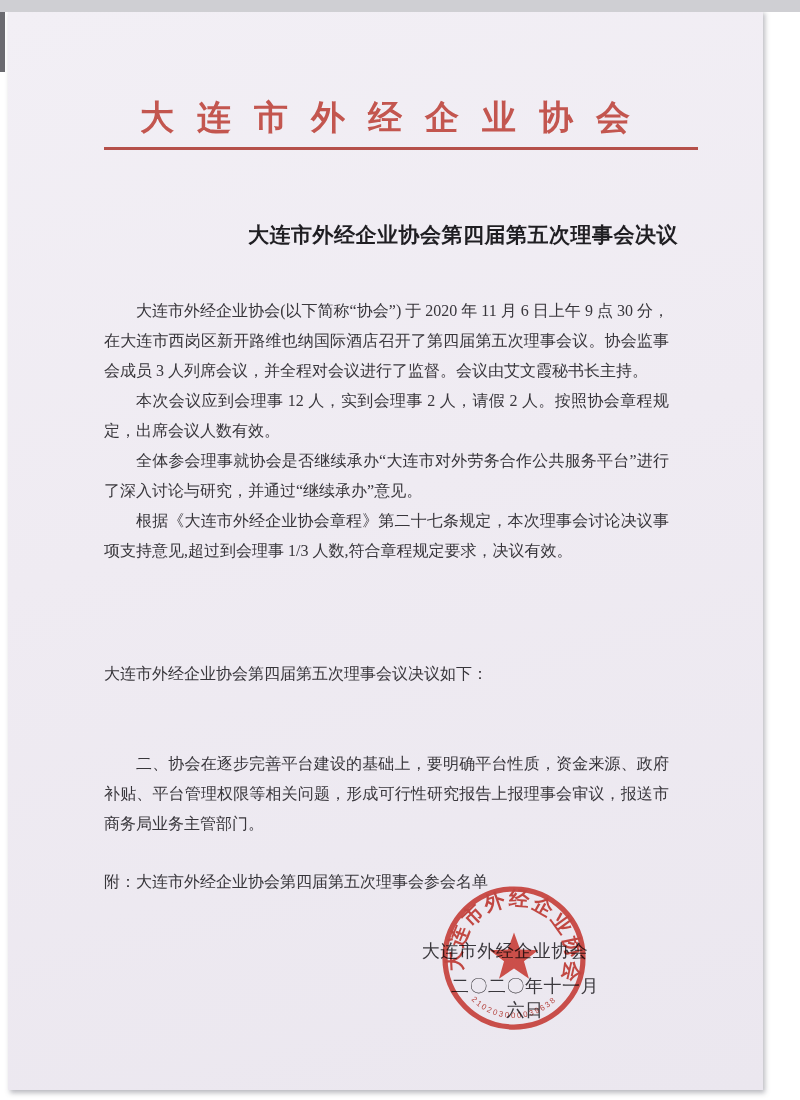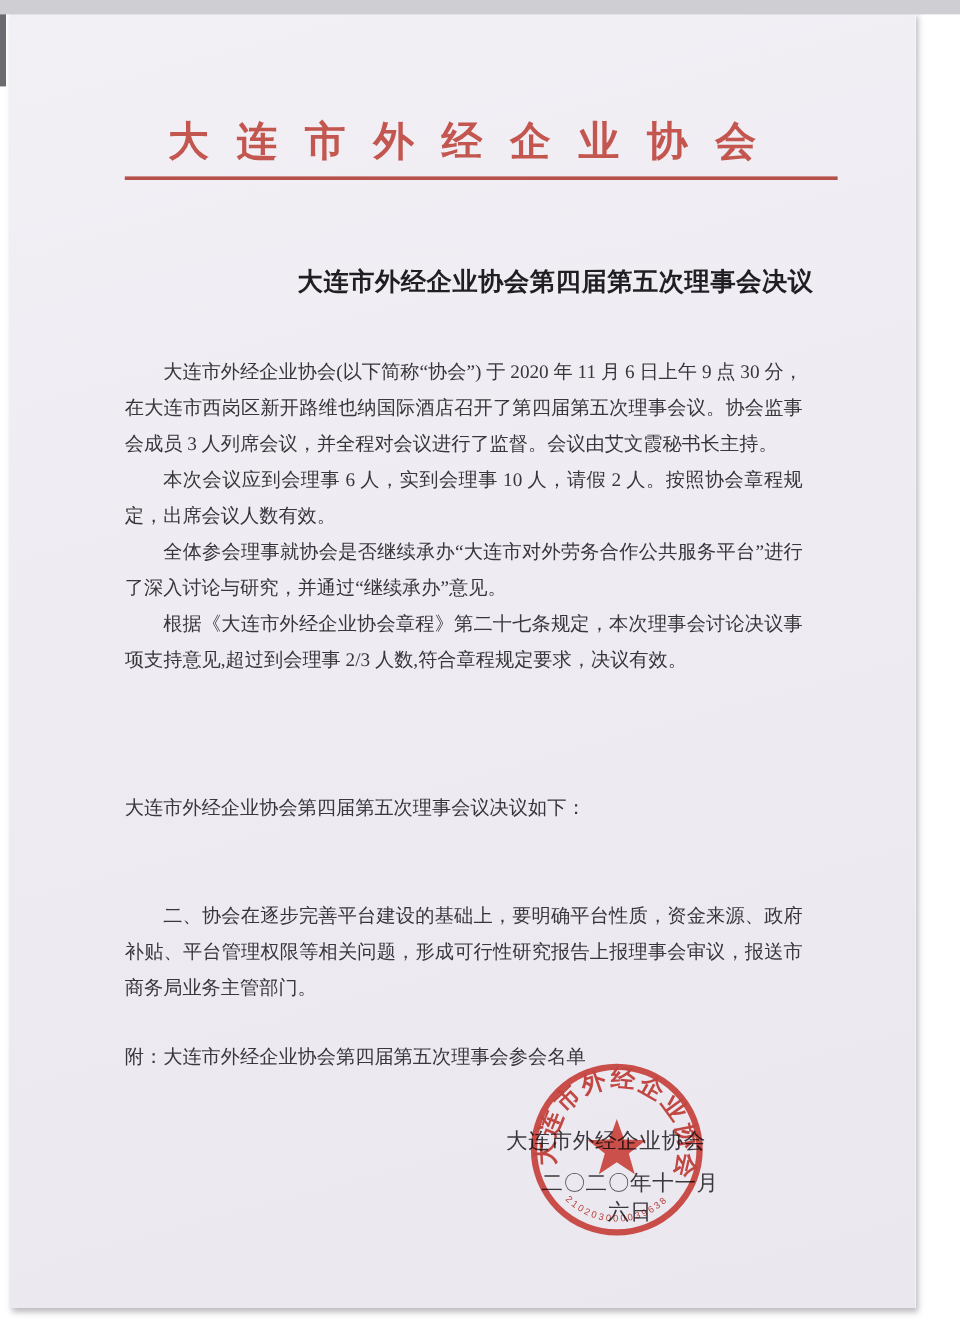--- a/index.html
+++ b/index.html
@@ -79,23 +79,23 @@
   <div class="paper">
 
     <div class="org-name">大连市外经企业协会</div>
 
     <div class="letterhead-rule"></div>
 
     <div class="doc-title">大连市外经企业协会第四届第五次理事会决议</div>
 
     <div class="body-block block-a">
       <p>大连市外经企业协会(以下简称“协会”) 于 2020 年 11 月 6 日上午 9 点 30 分，在大连市西岗区新开路维也纳国际酒店召开了第四届第五次理事会议。协会监事会成员 3 人列席会议，并全程对会议进行了监督。会议由艾文霞秘书长主持。</p>
-      <p>本次会议应到会理事 6 人，实到会理事 10 人，请假 2 人。按照协会章程规定，出席会议人数有效。</p>
+      <p>本次会议应到会理事 12 人，实到会理事 2 人，请假 2 人。按照协会章程规定，出席会议人数有效。</p>
       <p>全体参会理事就协会是否继续承办“大连市对外劳务合作公共服务平台”进行了深入讨论与研究，并通过“继续承办”意见。</p>
-      <p>根据《大连市外经企业协会章程》第二十七条规定，本次理事会讨论决议事项支持意见,超过到会理事 2/3 人数,符合章程规定要求，决议有效。</p>
+      <p>根据《大连市外经企业协会章程》第二十七条规定，本次理事会讨论决议事项支持意见,超过到会理事 1/3 人数,符合章程规定要求，决议有效。</p>
     </div>
 
     <div class="body-block intro-line">大连市外经企业协会第四届第五次理事会议决议如下：</div>
 
 
     <div class="body-block res-2">二、协会在逐步完善平台建设的基础上，要明确平台性质，资金来源、政府补贴、平台管理权限等相关问题，形成可行性研究报告上报理事会审议，报送市商务局业务主管部门。</div>
 
     <div class="body-block attach-line">附：大连市外经企业协会第四届第五次理事会参会名单</div>
 
     <div class="signature">

